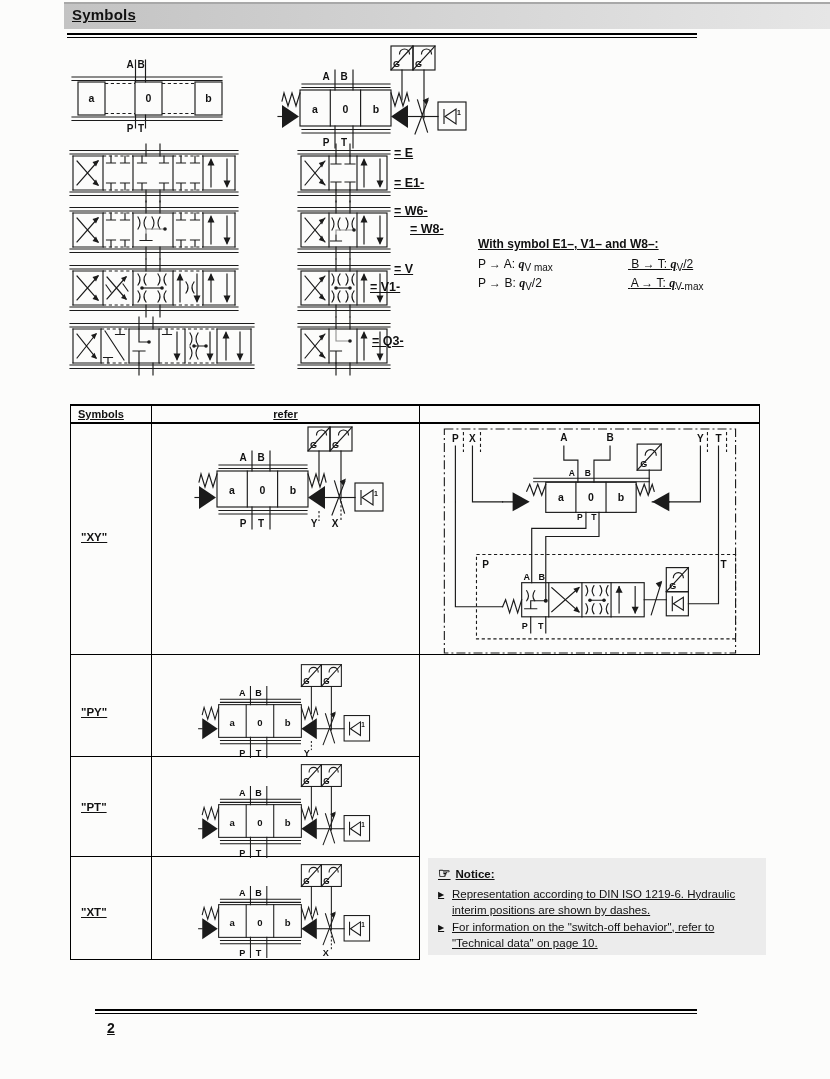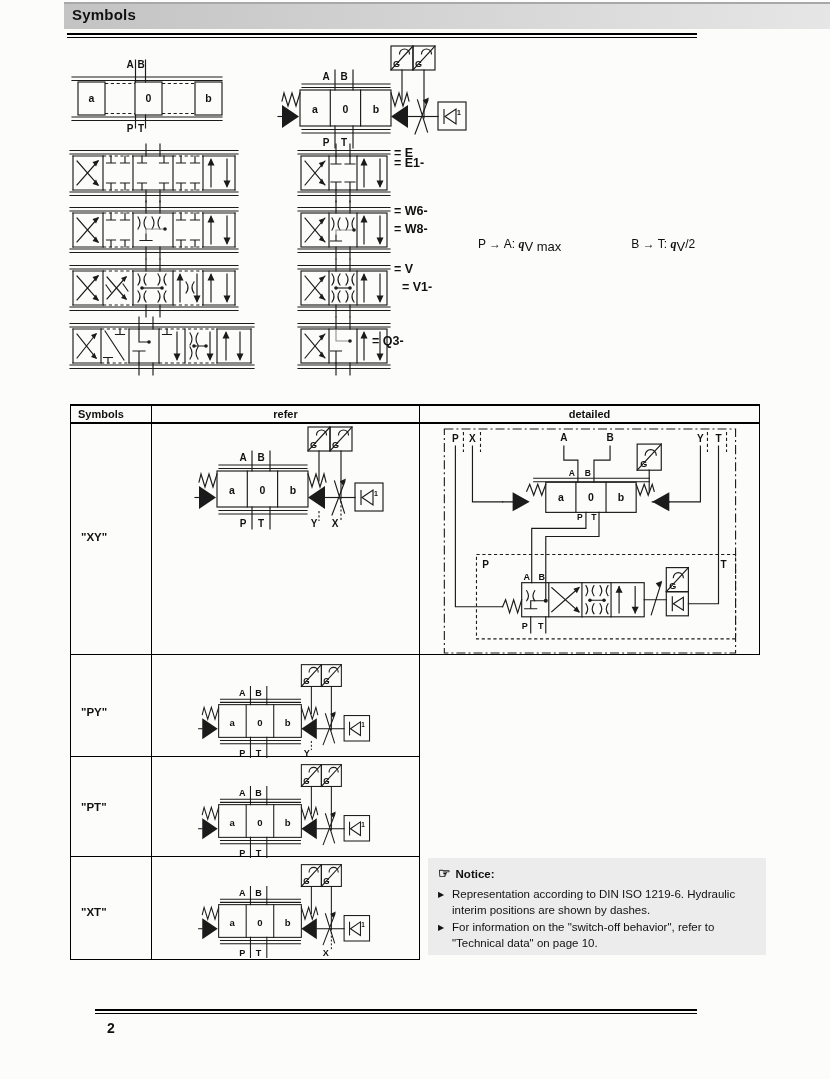--- a/index.html
+++ b/index.html
@@ -1,18 +1,18 @@
 <!DOCTYPE html>
 <html><head>
 <meta charset="utf-8">
 <style>
   html,body{margin:0;padding:0;background:#e9e7e4;}
   .page{position:relative;width:830px;height:1079px;background:#fcfcfb;overflow:hidden;
         font-family:"Liberation Sans",sans-serif;color:#111;}
-  .abs{position:absolute;}
+  .abs{position:absolute;text-decoration:underline;}
   
   .hdr-bar{left:64px;top:2px;width:766px;height:25px;
            background:linear-gradient(90deg,#c3c3c3,#e6e6e6);
            border-top:2px solid #a8a8a8;}
   .hdr-title{left:72px;top:6px;font-size:15px;font-weight:bold;letter-spacing:.2px;}
   .hdr-rule{left:67px;top:33px;width:630px;height:2px;border-top:2px solid #000;border-bottom:1px solid #000;}
   .ft-rule{left:95px;top:1009px;width:602px;height:2px;border-top:2px solid #000;border-bottom:1px solid #000;}
   .pagenum{left:107px;top:1020px;font-size:14px;font-weight:bold;}
   
   svg{display:block;overflow:visible;}
@@ -30,21 +30,21 @@
   .tg{font-size:9px;font-weight:bold;}
   .t7{font-size:7px;font-weight:bold;}
   
   .eq{font-size:12.5px;font-weight:bold;white-space:nowrap;}
   
   .fn{left:478px;top:237px;width:345px;font-size:12px;}
   .fn-title{font-weight:bold;margin-bottom:6px;}
   .fn-line{margin-bottom:3px;}
   .fn-cell{display:inline-block;width:150px;}
   .qv{font-style:italic;font-weight:bold;font-family:"Liberation Serif",serif;}
-  sub{font-size:13px;}
+  sub{font-size:10px;}
   
   .hline{background:#000;height:1px;}
   .vline{background:#000;width:1px;}
   .th{font-size:11px;font-weight:bold;}
   .ver{font-size:11.5px;font-weight:bold;}
   
   .notice{left:428px;top:858px;width:338px;height:97px;background:#ececec;
           padding:6px 10px 16px 10px;box-sizing:border-box;font-size:11.5px;line-height:1.42;}
   .notice-title{font-weight:bold;margin-bottom:2px;}
   .notice-hand{font-size:14px;margin-right:5px;}
@@ -300,48 +300,52 @@
       <path class="sg" d="M38 12 V24 H52"></path>
         <circle class="f" cx="52" cy="24" r="1.8"></circle>
       <polygon class="f" points="27,17 20.8,19 24,23.4"></polygon>
         <polygon class="f" points="27,41 20.8,39 24,34.6"></polygon>
       <polygon class="f" points="66,14 62.5,21.5 69.5,21.5"></polygon>
         <polygon class="f" points="82,44 78.5,36.5 85.5,36.5"></polygon>
     </svg>
   </div>
 
   <div class="abs eq" style="left:394px;top:146px;">= E</div>
-  <div class="abs eq" style="left:394px;top:156px;">= E1-</div>
+  <div class="abs eq" style="left:394px;top:176px;">= E1-</div>
   <div class="abs eq" style="left:394px;top:204px;">= W6-</div>
-  <div class="abs eq" style="left:394px;top:222px;">= W8-</div>
+  <div class="abs eq" style="left:410px;top:222px;">= W8-</div>
   <div class="abs eq" style="left:394px;top:262px;">= V</div>
-  <div class="abs eq" style="left:402px;top:280px;">= V1-</div>
+  <div class="abs eq" style="left:370px;top:280px;">= V1-</div>
   <div class="abs eq" style="left:372px;top:334px;">= Q3-</div>
 
   <div class="abs fn">
+    <div class="fn-title">With symbol E1–, V1– and W8–:</div>
     <div class="fn-line">
       <span class="fn-cell"><span>P → A: </span><span class="qv">q</span><sub>V max</sub><span></span></span>
       <span><span>B → T: </span><span class="qv">q</span><sub>V</sub><span>/2</span></span>
+    </div>
+    <div class="fn-line">
+      <span class="fn-cell"><span>P → B: </span><span class="qv">q</span><sub>V</sub><span>/2</span></span>
+      <span><span>A → T: </span><span class="qv">q</span><sub>V max</sub><span></span></span>
     </div>
   </div>
 
   <div class="abs hline" style="left:70px;top:404px;width:690px;height:1.5px;"></div>
   <div class="abs hline" style="left:70px;top:422px;width:690px;height:2px;"></div>
   <div class="abs hline" style="left:70px;top:654px;width:690px;"></div>
   <div class="abs hline" style="left:70px;top:756px;width:350px;"></div>
   <div class="abs hline" style="left:70px;top:856px;width:350px;"></div>
   <div class="abs hline" style="left:70px;top:959px;width:350px;"></div>
   <div class="abs vline" style="left:70px;top:404px;height:556px;"></div>
   <div class="abs vline" style="left:151px;top:404px;height:556px;"></div>
   <div class="abs vline" style="left:419px;top:404px;height:556px;"></div>
   <div class="abs vline" style="left:759px;top:404px;height:251px;"></div>
 
   <div class="abs th" style="left:78px;top:408px;">Symbols</div>
   <div class="abs th" style="left:152px;top:408px;width:267px;text-align:center;">refer</div>
-  <div class="abs th" style="left:420px;top:408px;width:339px;text-align:center;">detailed</div>
 
   <div class="abs ver" style="left:81px;top:531px;">"XY"</div>
   <div class="abs ver" style="left:81px;top:706px;">"PY"</div>
   <div class="abs ver" style="left:81px;top:801px;">"PT"</div>
   <div class="abs ver" style="left:81px;top:906px;">"XT"</div>
 
   <div class="abs" style="left:195px;top:423px;width:190px;height:110px;">
 <svg width="100%" height="100%" viewBox="0 0 190 110">
   <g class="s">
     <rect x="113" y="4" width="22" height="24"></rect>

